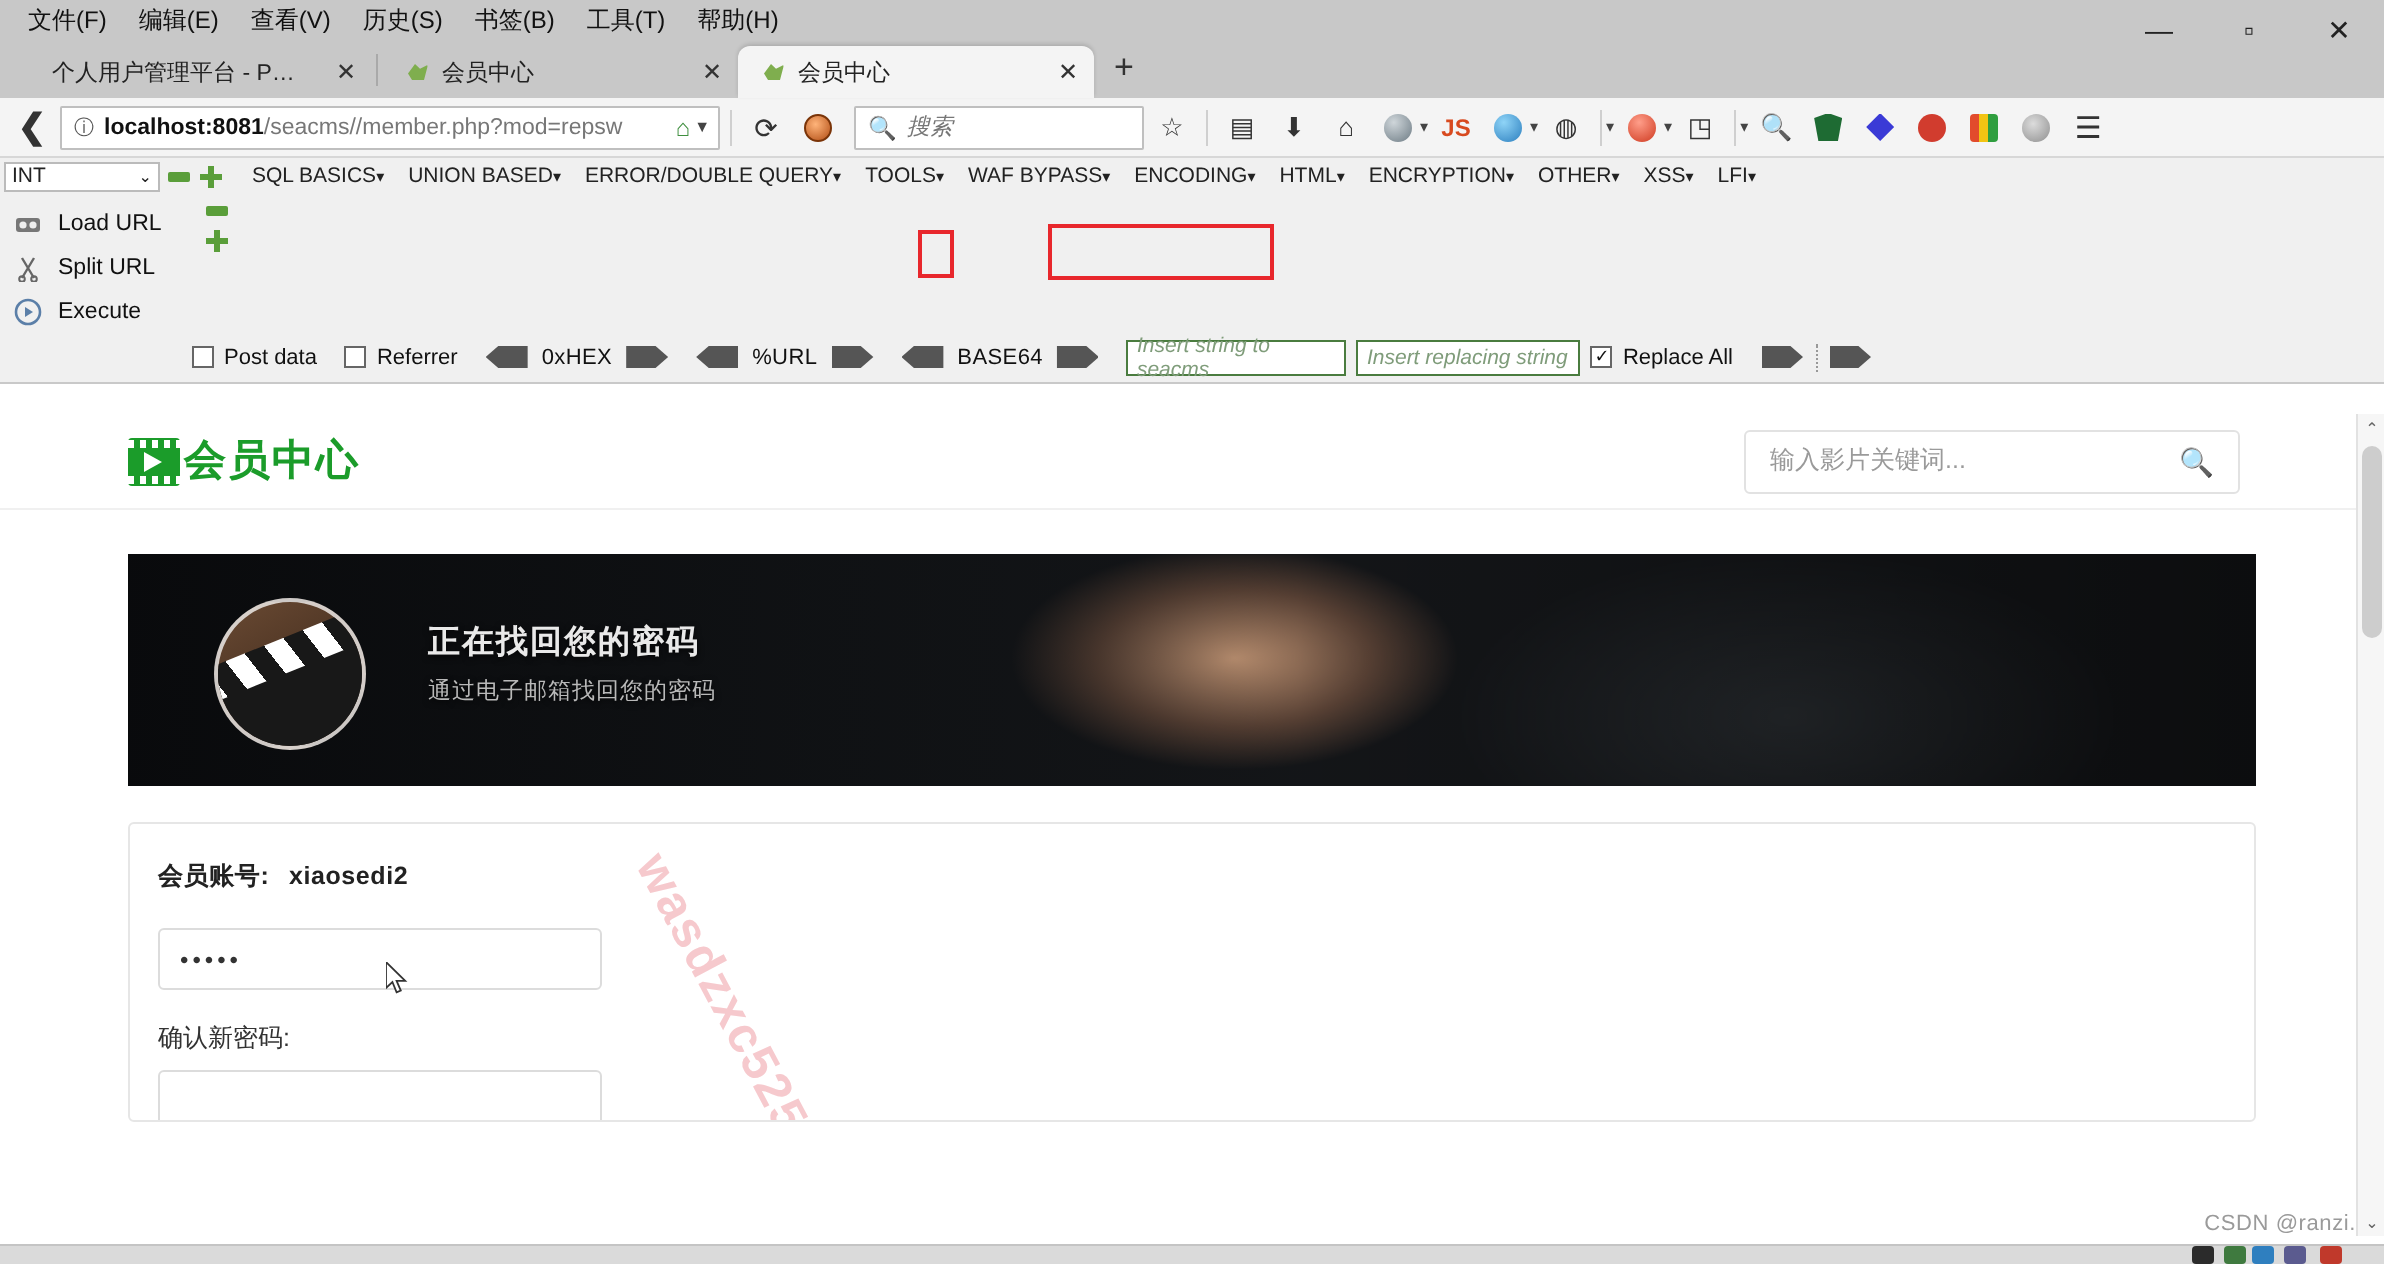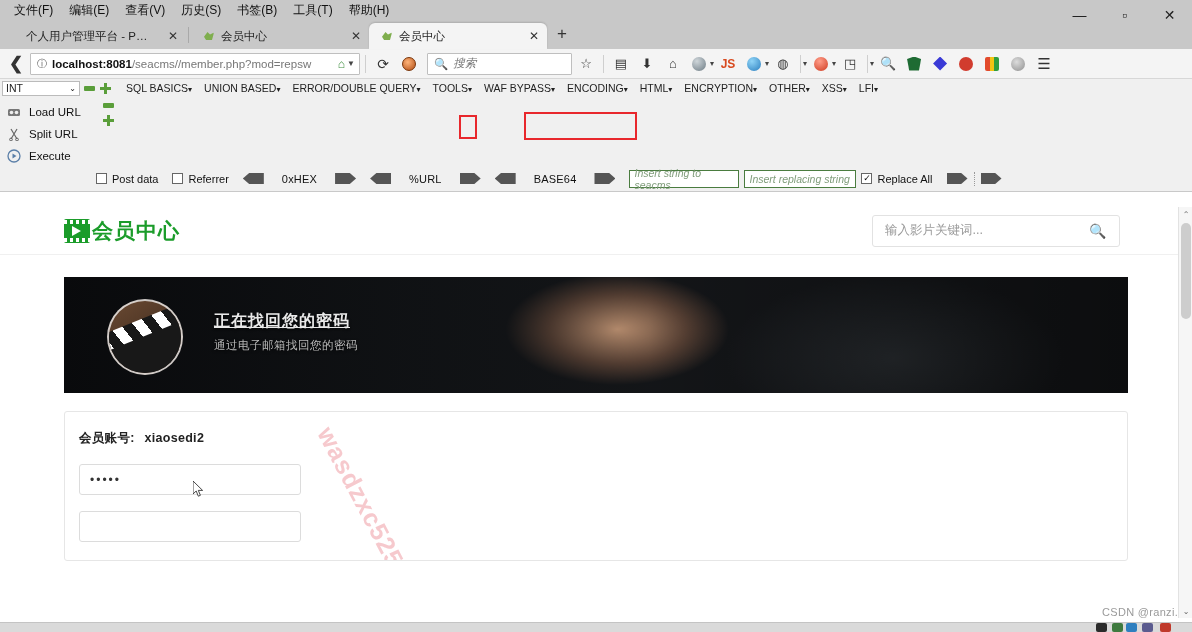--- a/index.html
+++ b/index.html
@@ -138,21 +138,21 @@
   .hb-opts {
     display:flex; align-items:center; gap:0; font-size:11px; color:#111;
     padding:3px 0 2px 96px; height:22px;
   }
   .cbx {
     width:11px; height:11px; border:1px solid #666; background:#fff;
     display:inline-flex; align-items:center; justify-content:center;
     font-size:9px; line-height:1; color:#111; margin-right:5px;
   }
   .opt { display:flex; align-items:center; margin-right:14px; white-space:nowrap; }
-  .enc-grp { display:flex; align-items:center; gap:18px; margin-right:14px; }
+  .enc-grp { display:flex; align-items:center; gap:7px; margin-right:14px; }
   .arrow-l, .arrow-r {
     width:21px; height:11px; background:#555; display:inline-block;
   }
   .arrow-l { clip-path:polygon(0% 50%,30% 0%,100% 0%,100% 100%,30% 100%); }
   .arrow-r { clip-path:polygon(0% 0%,70% 0%,100% 50%,70% 100%,0% 100%); }
   .enc-lbl { font-size:11px; letter-spacing:.2px; }
   .repl-in {
     height:18px; border:1px solid #4a7c3f; background:#fff;
     font-size:10.5px; font-style:italic; color:#7f9c7a;
     display:flex; align-items:center; padding:0 4px; margin-right:5px;
@@ -232,21 +232,20 @@
   }
   .banner .avatar .clapbar {
     position:absolute; left:-12px; top:14px; width:112px; height:17px;
     transform:rotate(-22deg);
     background:repeating-linear-gradient(74deg,#fff 0 10px,#181818 10px 20px);
   }
   .banner .btxt { position:absolute; left:150px; top:34px; }
   .banner .b-title {
     font-size:16px; font-weight:bold; color:#e9e9e9; letter-spacing:1px;
     text-shadow:0 1px 3px rgba(0,0,0,.8);
-    text-decoration:underline;
   }
   .banner .b-sub {
     margin-top:6px; font-size:11.5px; color:#b9b9b9; letter-spacing:.5px;
     text-shadow:0 1px 3px rgba(0,0,0,.8);
   }
 
   .panel {
     margin:18px 64px 0 64px; border:1px solid #e6e6e6; border-radius:3px;
     background:#fff; padding:18px 0 0 0; height:150px; position:relative;
     overflow:hidden;
@@ -542,20 +541,21 @@
     </div>
   </div>
 
   <div class="panel">
     <div class="fld">
       <div class="acct">
         <span>会员账号:</span>
         <span style="margin-left:6px">xiaosedi2</span>
       </div>
       <div class="inp">•••••</div>
+      <div class="lbl">确认新密码:</div>
       <div class="inp"></div>
     </div>
     <div class="watermark">wasdzxc525</div>
   </div>
 
 </div>
 
 <svg class="cursor" viewBox="0 0 11 17">
   <path d="M0 0 L0 13 L3.2 10 L5.3 15.2 L7.4 14.3 L5.3 9.4 L9.6 9.4 Z" fill="#fff" stroke="#333" stroke-width=".9"></path>
 </svg>

